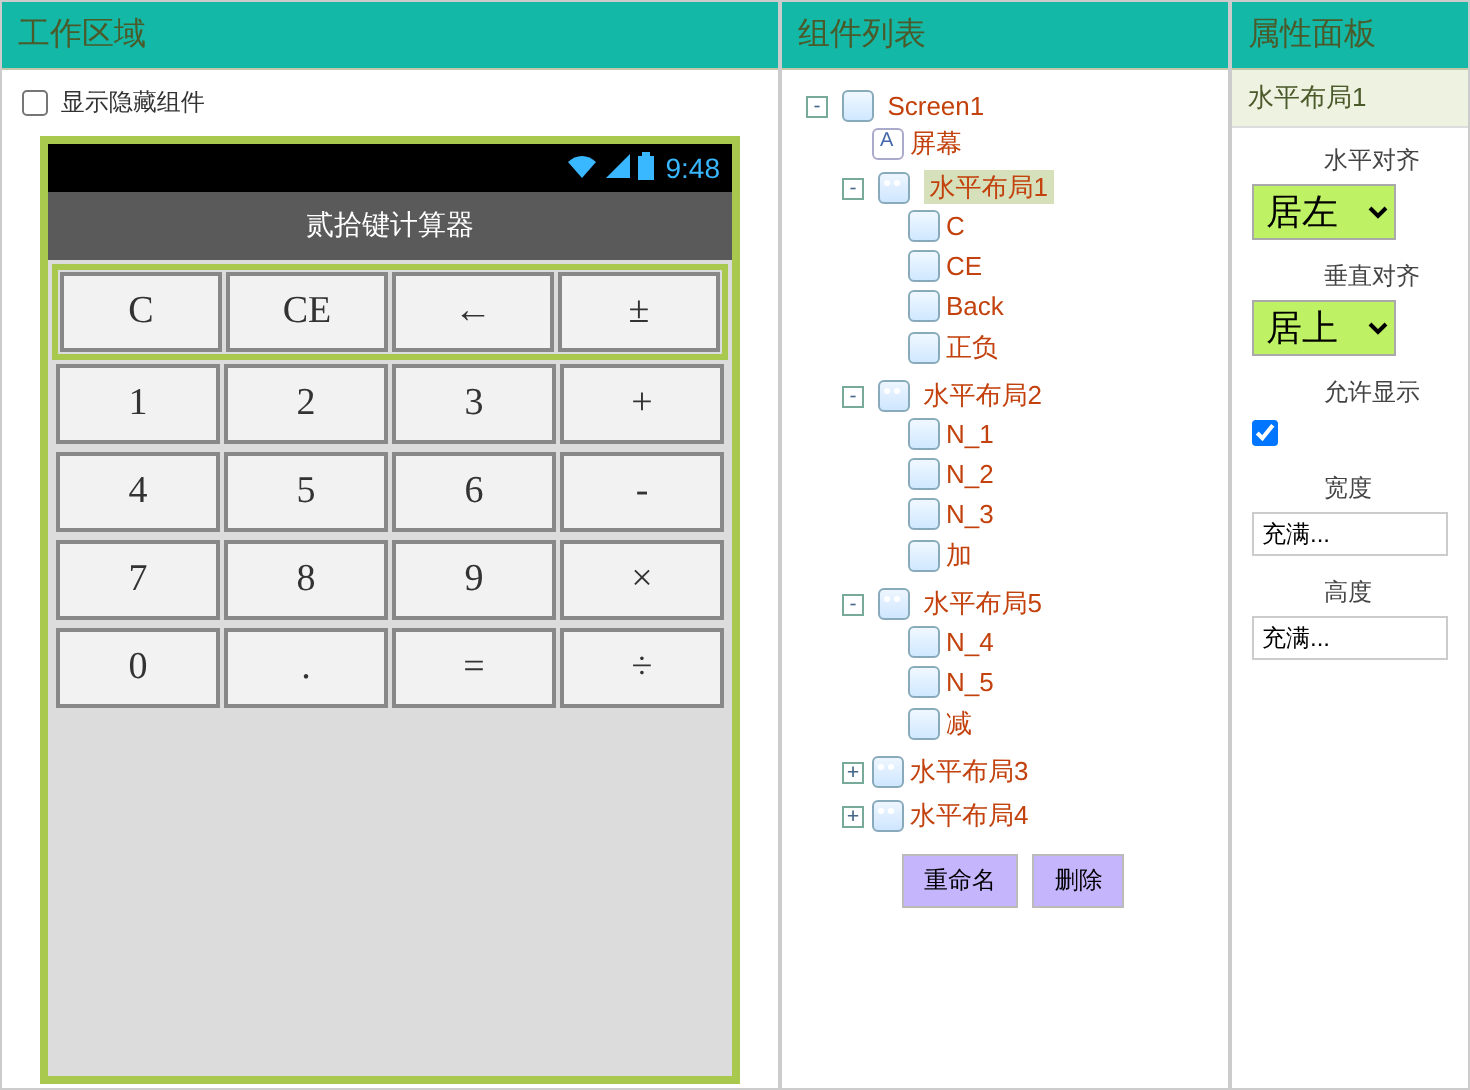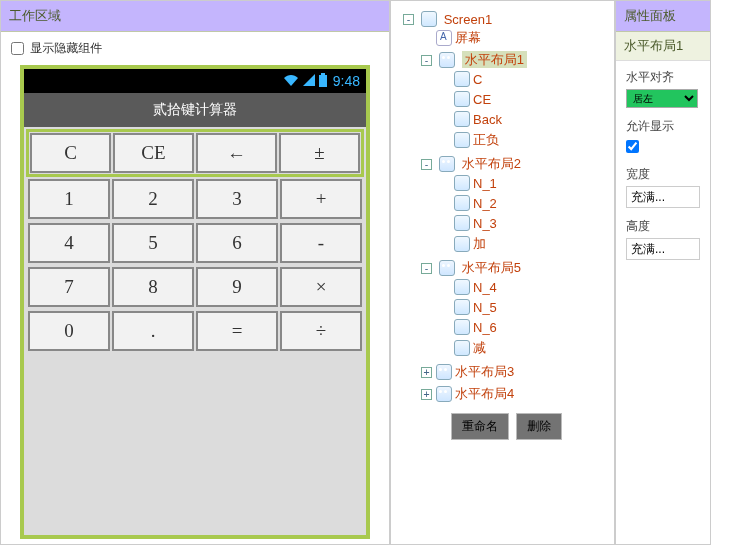--- a/index.html
+++ b/index.html
@@ -1,19 +1,19 @@
 <!DOCTYPE html>
 <html><head>
 <meta charset="utf-8">
 <style>
   * { box-sizing: border-box; margin: 0; padding: 0; }
   body { font-family: Arial, sans-serif; font-size: 12px; background: #fff; color: #333; }
   .container { display: flex; width: 735px; height: 545px; }
   .panel { border: 1px solid #ccc; display: flex; flex-direction: column; }
-  .panel-header { background: #c4b5fd; padding: 6px 8px; font-size: 13px; color: #4a5a2a; border-bottom: 1px solid #c0c8a8; }
+  .panel-header { background: #14b8a6; padding: 6px 8px; font-size: 16px; color: #4a5a2a; border-bottom: 1px solid #c0c8a8; }
   .panel-body { padding: 8px 10px; overflow: auto; flex: 1; }
   
   .work-panel { width: 390px; }
   .show-hidden { margin-bottom: 8px; }
   .show-hidden input { vertical-align: middle; margin-right: 3px; }
   .phone-frame { background: #a8c94e; padding: 4px; width: 350px; margin: 0 auto; }
   .phone { background: #ffffff; }
   .statusbar { height: 24px; background: #000; display: flex; justify-content: flex-end; align-items: center; gap: 4px; padding: 0 6px; }
   .wifi-icon, .signal-icon, .batt-icon { display:inline-block; }
   .wifi-icon svg, .signal-icon svg { fill:#39b7ff; }
@@ -34,27 +34,27 @@
   .toggle.blank { border:none; background:none; }
   .ticon { display:inline-block; width:16px; height:16px; vertical-align:middle; margin-right:3px; border:1px solid #8ab; background:linear-gradient(#eef6ff,#cfe6ff); border-radius:3px; position:relative;}
   .ticon.layout::after{content:"";position:absolute;left:2px;top:3px;width:3px;height:3px;background:#fff;border-radius:50%;}
   .ticon.layout::before{content:"";position:absolute;left:7px;top:3px;width:3px;height:3px;background:#fff;border-radius:50%;}
   .ticon.comp { background:linear-gradient(#f0f8ff,#d0e8ff);}
   .ticon.text { background:#fff; border-color:#aac; }
   .ticon.text::after{content:"A"; position:absolute; left:3px; top:0; font-size:10px; color:#46a;}
   .tlabel { vertical-align:middle; font-size:13px; color:#c2410c; }
   .tlabel.sel { background:#d6e0bb; padding:1px 3px; }
   .tree-actions { padding:6px 0 4px 50px; }
-  .tbtn { background:#737373; border:1px solid #bbb; padding:4px 10px; font-size:12px; margin-right:4px; cursor:pointer;}
+  .tbtn { background:#c4b5fd; border:1px solid #bbb; padding:4px 10px; font-size:12px; margin-right:4px; cursor:pointer;}
   
-  .prop-panel { width: 96px; }
+  .prop-panel { width: 120px; }
   .prop-title { background:#eef2e0; padding:5px 8px; font-size:13px; color:#4a5a2a; margin:-8px -10px 8px -10px; border-bottom:1px solid #ddd;}
   .prop-group { margin-bottom:10px; }
-  .prop-label { font-size:12px; color:#444; margin-bottom:3px; }
-  .prop-panel select { width:72px; font-size:10px; border:1px solid #aaa; background:#22c55e; padding:2px;}
+  .prop-label { font-size:12px; color:#444; margin-bottom:3px;margin-left:36px; }
+  .prop-panel select { width:72px; font-size:18px; border:1px solid #aaa; background:#bef264; padding:2px;}
   .prop-panel input[type=text]{ width:100%; font-size:12px; border:1px solid #ccc; padding:3px 4px; }
   .cb { margin-top:2px; }
 </style>
 </head>
 <body>
 
 <div class="container">
 
   <div class="panel work-panel">
     <div class="panel-header">工作区域</div>
@@ -111,20 +111,21 @@
               <div class="btn">÷</div>
             </div>
             <div class="screen-rest"></div>
           </div>
         </div>
       </div>
     </div>
   </div>
 
   <div class="panel tree-panel">
+    <div class="panel-header">组件列表</div>
     <div class="panel-body tree">
       <ul>
         <li>
           <span class="toggle">-</span>
           <span class="ticon comp"></span>
           <span class="tlabel">Screen1</span>
           <ul>
             <li><span class="toggle blank"></span><span class="ticon text"></span><span class="tlabel">屏幕</span></li>
             <li>
               <span class="toggle">-</span>
@@ -148,21 +149,20 @@
                 <li><span class="toggle blank"></span><span class="ticon comp"></span><span class="tlabel">加</span></li>
               </ul>
             </li>
             <li>
               <span class="toggle">-</span>
               <span class="ticon layout"></span>
               <span class="tlabel">水平布局5</span>
               <ul>
                 <li><span class="toggle blank"></span><span class="ticon comp"></span><span class="tlabel">N_4</span></li>
                 <li><span class="toggle blank"></span><span class="ticon comp"></span><span class="tlabel">N_5</span></li>
-                <li><span class="toggle blank"></span><span class="ticon comp"></span><span class="tlabel">N_6</span></li>
                 <li><span class="toggle blank"></span><span class="ticon comp"></span><span class="tlabel">减</span></li>
               </ul>
             </li>
             <li><span class="toggle">+</span><span class="ticon layout"></span><span class="tlabel">水平布局3</span></li>
             <li><span class="toggle">+</span><span class="ticon layout"></span><span class="tlabel">水平布局4</span></li>
           </ul>
         </li>
       </ul>
       <div class="tree-actions">
         <button class="tbtn">重命名</button>
@@ -173,20 +173,24 @@
 
   <div class="panel prop-panel">
     <div class="panel-header">属性面板</div>
     <div class="panel-body">
       <div class="prop-title">水平布局1</div>
       <div class="prop-group">
         <div class="prop-label">水平对齐</div>
         <select><option>居左</option></select>
       </div>
       <div class="prop-group">
+        <div class="prop-label">垂直对齐</div>
+        <select><option>居上</option></select>
+      </div>
+      <div class="prop-group">
         <div class="prop-label">允许显示</div>
         <input type="checkbox" class="cb" checked="" style="">
       </div>
       <div class="prop-group">
         <div class="prop-label">宽度</div>
         <input type="text" value="充满..." style="">
       </div>
       <div class="prop-group">
         <div class="prop-label">高度</div>
         <input type="text" value="充满..." style="">

